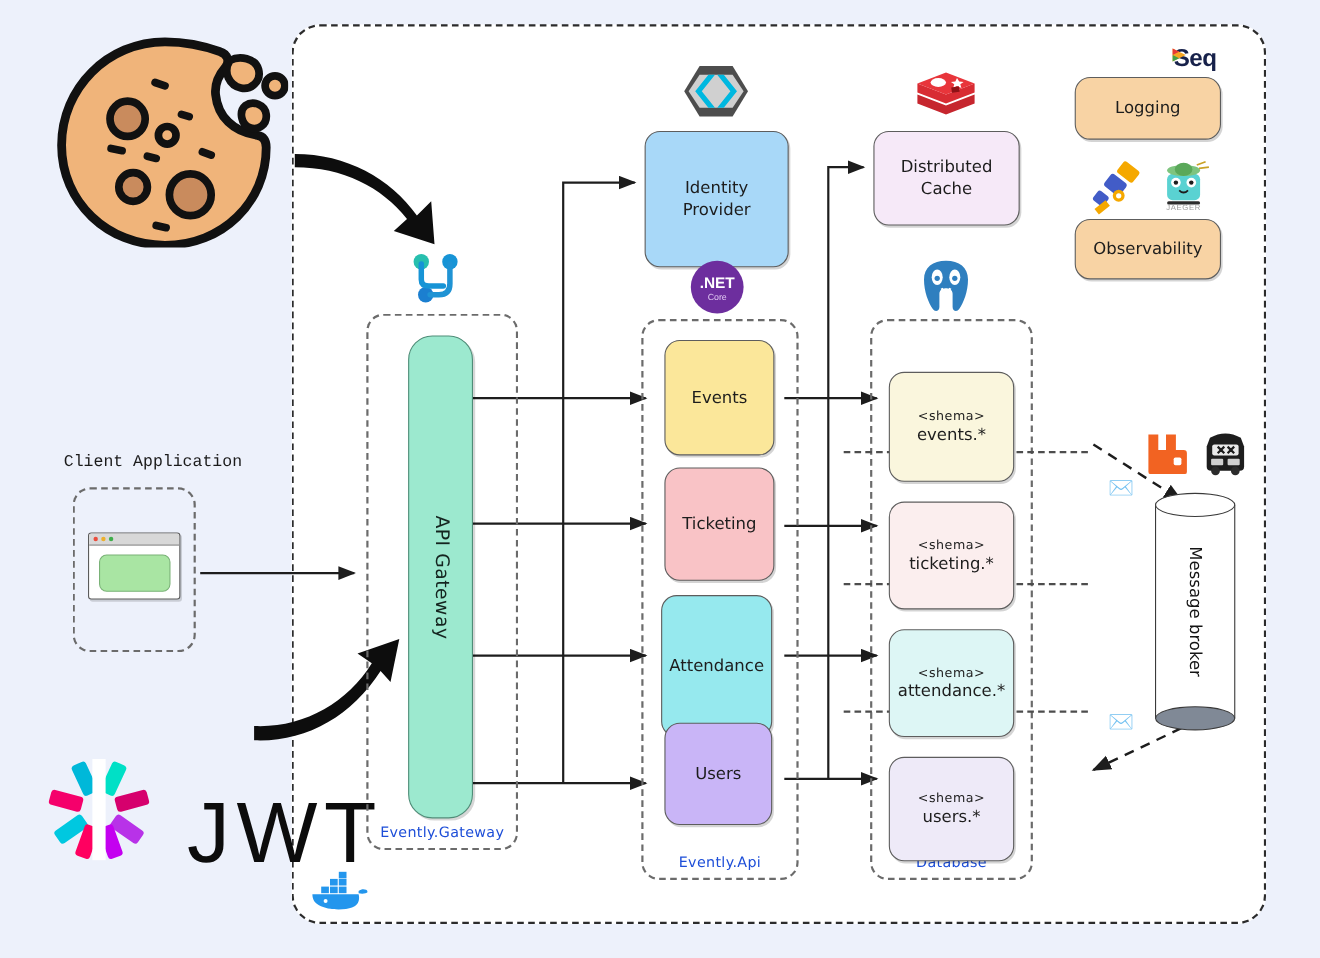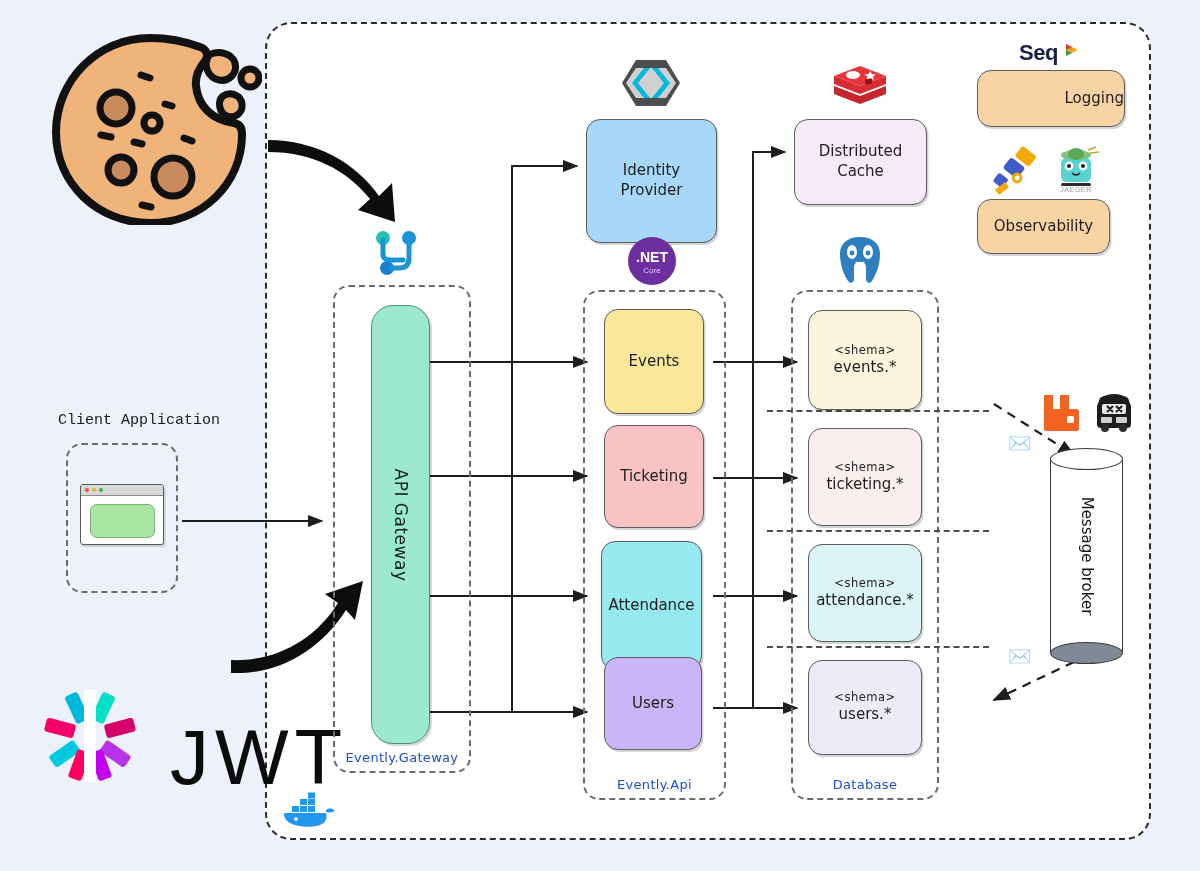--- a/index.html
+++ b/index.html
@@ -46,20 +46,21 @@
     text-align:center;
     font-size:15px;color:#1d1d1d;
     line-height:1.32;
     box-shadow:1.5px 2px 0 rgba(0,0,0,.17);
   }
   .node small{display:block;font-size:11.5px;letter-spacing:.5px;}
 
   .hatch{
     background-image:repeating-linear-gradient(
        135deg, rgba(0,0,0,.055) 0 1px, transparent 1px 6px);
+    margin-top:28px;
   }
 
   
   .gateway-bar{
     left:371px;top:305px;width:57px;height:437px;
     background:#9ce9cf;
     border:1.6px solid #4f8d78;
     border-radius:22px;
     box-shadow:2px 2px 0 rgba(0,0,0,.16);
   }
@@ -106,21 +107,21 @@
   }
   .cyl-text{
     position:absolute;left:50%;top:50%;
     transform:translate(-50%,-50%) rotate(90deg);
     white-space:nowrap;font-size:15px;color:#141414;
   }
 
   
   .logo{position:absolute;}
 
-  .seq-word{font-family:"Liberation Sans", sans-serif;font-weight:bold;font-size:22px;color:#17214a;letter-spacing:-.5px;}
+  .seq-word{font-family:"Liberation Sans", sans-serif;font-weight:bold;font-size:22px;color:#17214a;letter-spacing:-.5px;margin-left:48px;}
 
   .jwt-word{
     font-family:"Liberation Sans", sans-serif;
     font-size:78px;font-weight:400;color:#0c0c0c;letter-spacing:6px;
   }
 
   .jaeger-word{font-family:"Liberation Sans", sans-serif;font-size:7px;color:#9a9a9a;letter-spacing:.6px;text-align:center;}
 </style>
 </head>
 <body>
@@ -389,21 +390,21 @@
   <div class="abs" style="left:1008px;top:645px;font-size:19px;">✉️</div>
 
   <div class="abs seq-word" style="left:1019px;top:40px;">Seq</div>
   <div class="abs logo" style="left:1064px;top:42px;width:16px;height:18px;">
     <svg viewBox="0 0 16 18" width="16" height="18">
       <polygon points="2,2 14,8 2,14" fill="#f6a623"></polygon>
       <polygon points="2,2 8,5 2,8" fill="#e53935"></polygon>
       <polygon points="2,8 8,11 2,14" fill="#43a047"></polygon>
     </svg>
   </div>
-  <div class="abs node" style="left:977px;top:70px;width:148px;height:57px;background:#f8d3a4;justify-content:flex-end;">
+  <div class="abs node" style="left:977px;top:70px;width:133px;height:57px;background:#f8d3a4;">
     <span>Logging</span>
   </div>
 
   <div class="abs logo" style="left:993px;top:146px;width:50px;height:50px;">
     <svg viewBox="0 0 50 50" width="50" height="50">
       <rect x="24" y="4" width="18" height="13" rx="2.5" fill="#f5a800" transform="rotate(38 33 10)"></rect>
       <rect x="12" y="15" width="18" height="14" rx="3" fill="#425cc7" transform="rotate(38 21 22)"></rect>
       <rect x="2" y="29" width="12" height="11" rx="2.5" fill="#425cc7" transform="rotate(38 8 34)"></rect>
       <circle cx="24" cy="32" r="5.4" fill="#f5a800"></circle>
       <circle cx="24" cy="32" r="2.4" fill="#ffffff"></circle>

